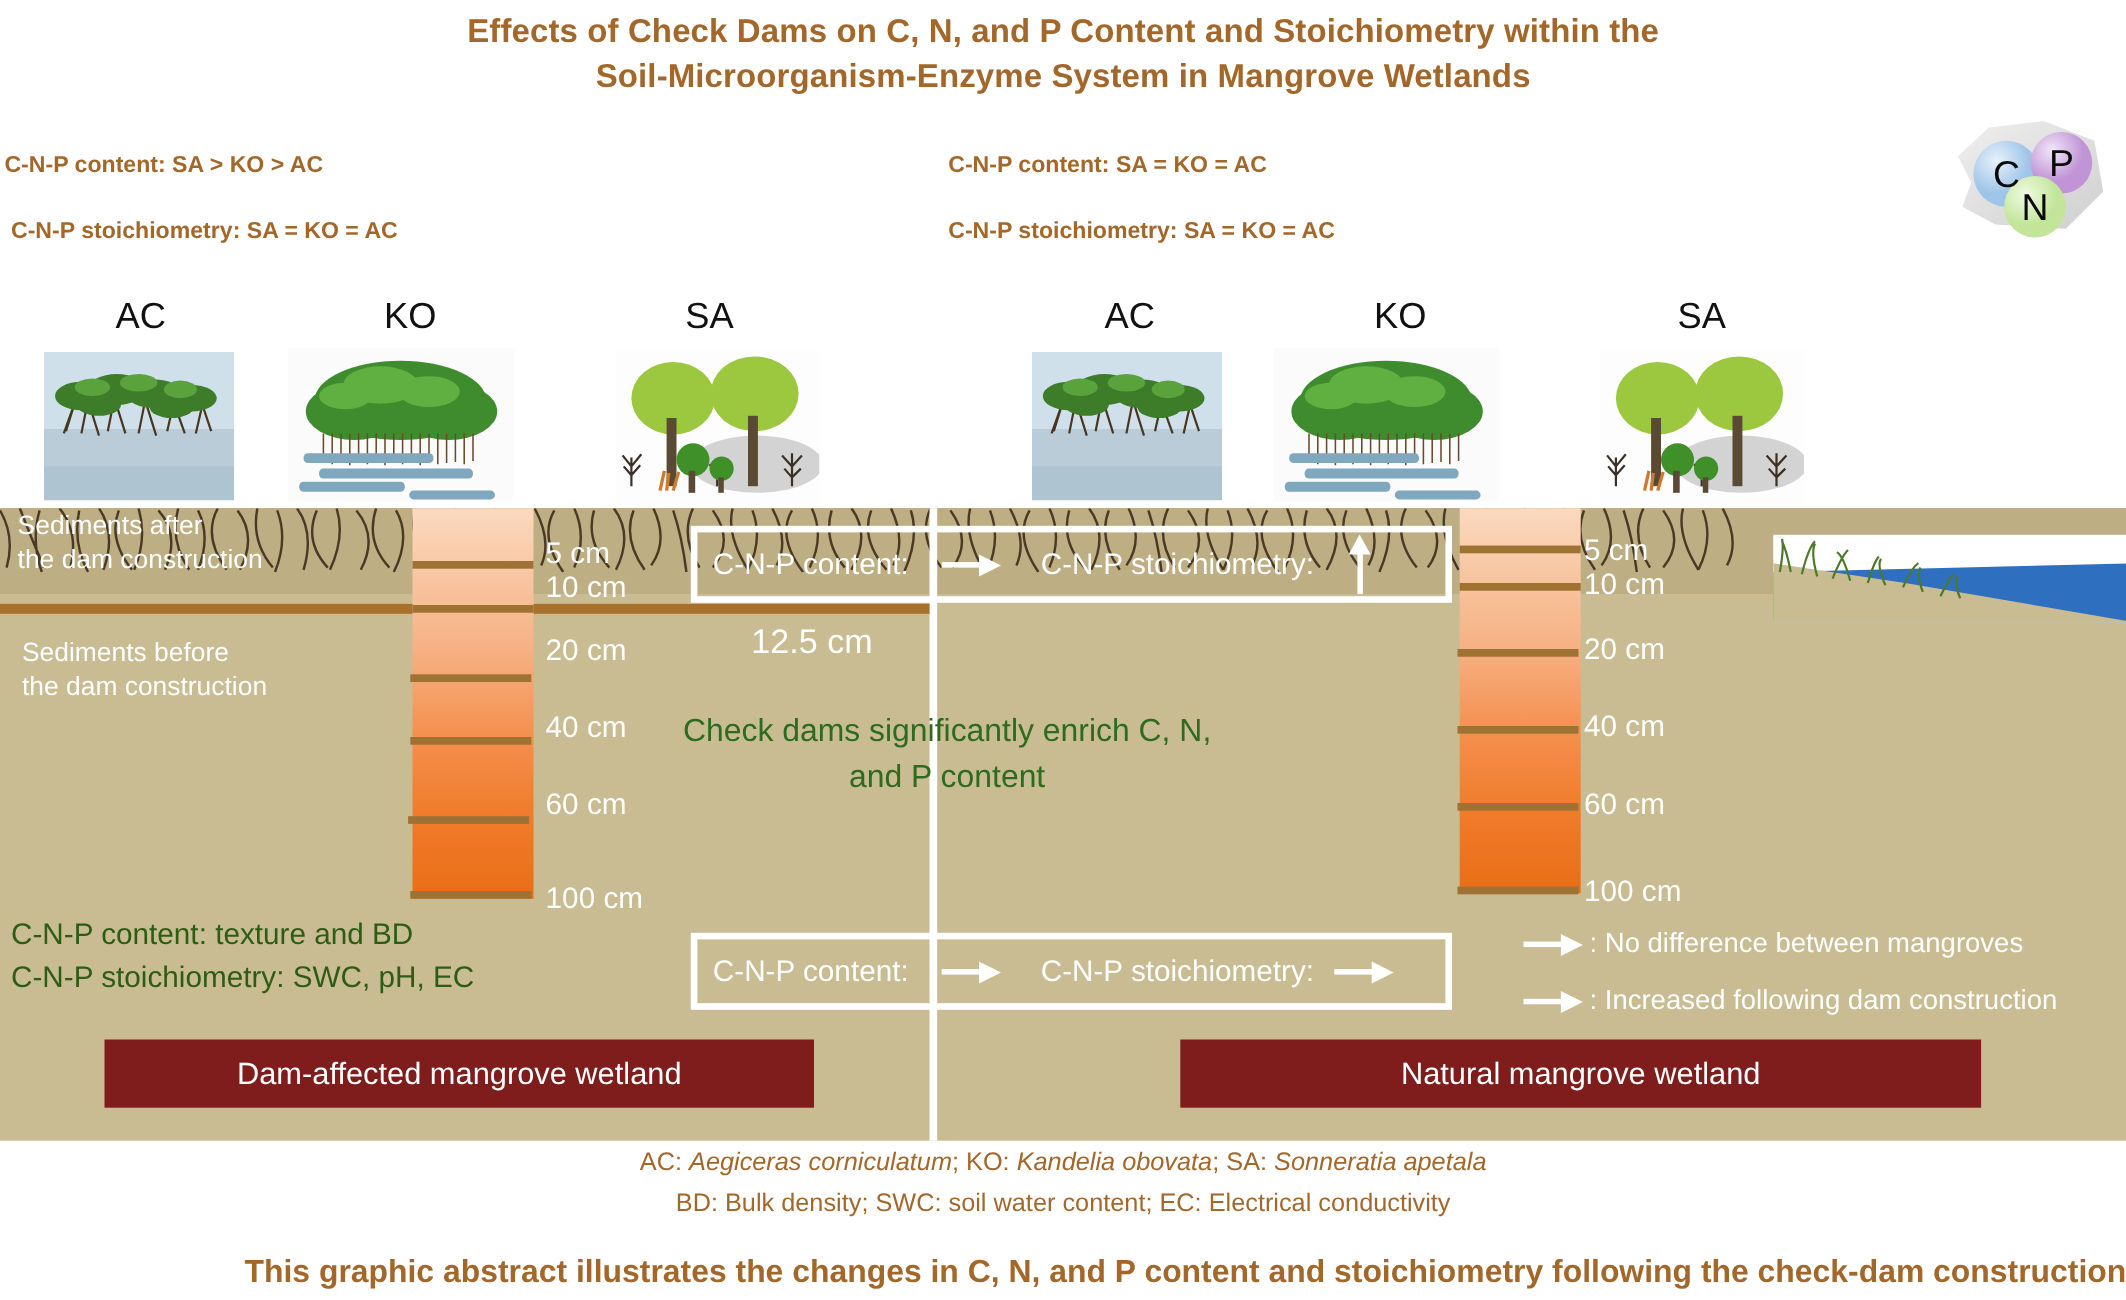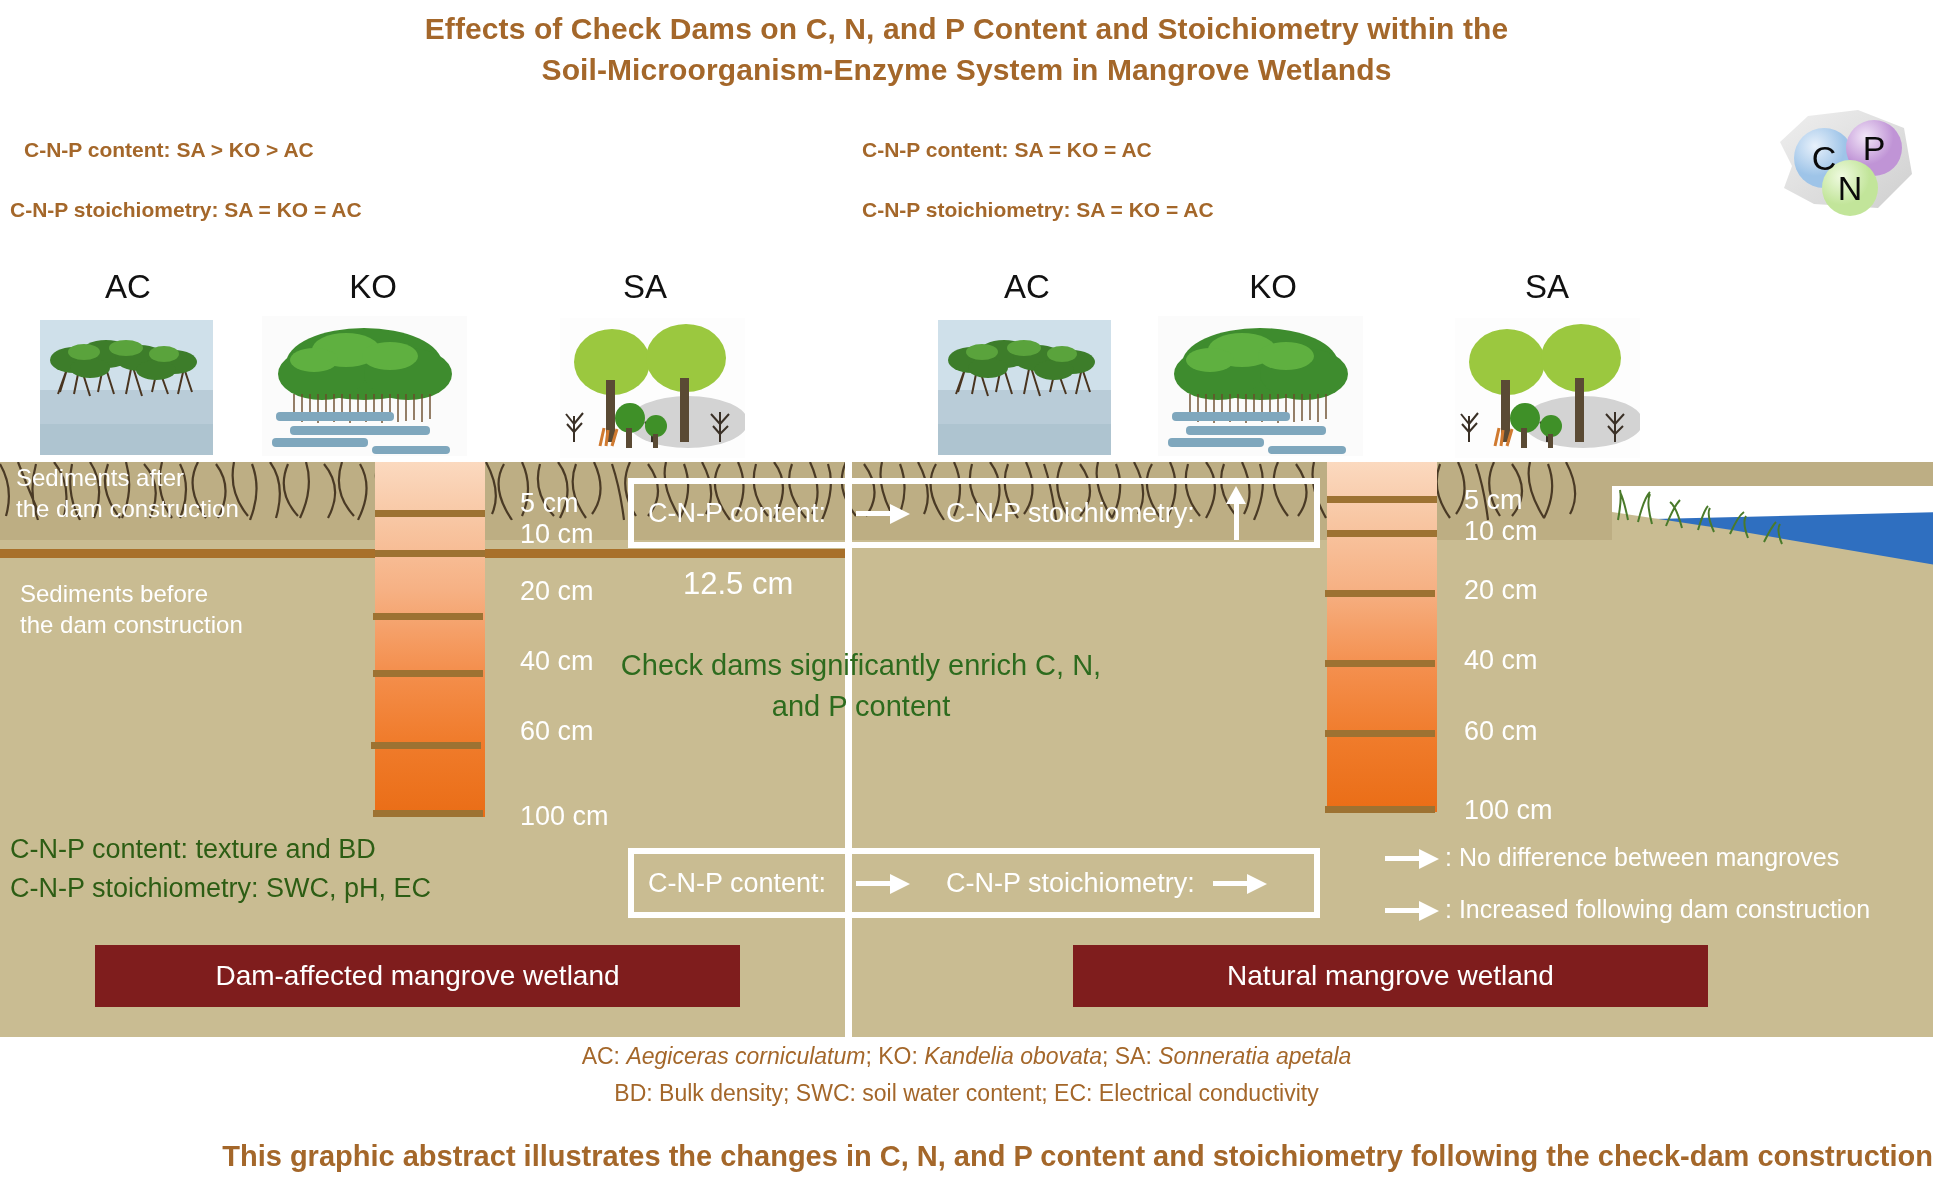--- a/index.html
+++ b/index.html
@@ -14,21 +14,21 @@
   
   #title{
     position:absolute;left:0;top:8px;width:1933px;text-align:center;
     color:#A4672A;font-weight:bold;font-size:30px;line-height:41px;
     letter-spacing:.1px;
   }
   #title .l2{display:block;}
 
   
   .stmt{position:absolute;color:#A4672A;font-weight:bold;font-size:21px;white-space:nowrap;}
-  #stmt-l1{left:24px;top:138px;}
+  #stmt-l1{left:4px;top:138px;}
   #stmt-l2{left:10px;top:198px;}
   #stmt-r1{left:862px;top:138px;}
   #stmt-r2{left:862px;top:198px;}
 
   
   #cnp{position:absolute;left:1762px;top:104px;width:160px;height:120px;}
 
   
   .sp{position:absolute;top:268px;font-size:33px;color:#111;text-align:center;width:150px;}
   #sp-ac-l{left:53px;}  #sp-ko-l{left:298px;} #sp-sa-l{left:570px;}
@@ -60,21 +60,21 @@
   .sedlbl{position:absolute;color:#ffffff;font-size:24px;line-height:31px;}
   #sed-after{left:16px;top:462px;}
   #sed-before{left:20px;top:578px;}
 
   
   .col{position:absolute;width:110px;
     background:linear-gradient(180deg,#fbd9bf 0%,#f8c7a4 16%,#f6b184 36%,#f4904f 58%,#f07c2c 78%,#ea6d16 100%);}
   #col-l{left:375px;top:462px;height:355px;}
   #col-r{left:1327px;top:462px;height:350px;}
   .tick{position:absolute;height:7px;background:#9d7232;}
-  .dep{position:absolute;color:#ffffff;font-size:27px;white-space:nowrap;padding-left:24px;}
+  .dep{position:absolute;color:#ffffff;font-size:27px;white-space:nowrap;}
 
   
   #cm125{position:absolute;left:683px;top:566px;font-size:31px;color:#ffffff;}
 
   
   #greencenter{position:absolute;left:606px;top:645px;width:510px;text-align:center;
     font-size:29px;line-height:41px;color:#2d6b1e;}
 
   
   #drivers{position:absolute;left:10px;top:830px;font-size:27px;line-height:39px;color:#2d5d14;}
@@ -97,21 +97,21 @@
 
   
   .leg{position:absolute;display:flex;align-items:center;color:#ffffff;font-size:25px;white-space:nowrap;}
   #leg1{left:1385px;top:843px;}
   #leg2{left:1385px;top:895px;}
 
   
   .banner{position:absolute;background:#7f1d1d;color:#ffffff;display:flex;
     align-items:center;justify-content:center;font-size:28px;}
   #ban-l{left:95px;top:945px;width:645px;height:62px;}
-  #ban-r{left:1073px;top:945px;width:635px;height:62px;}
+  #ban-r{left:1073px;top:945px;width:728px;height:62px;}
 
   
   .foot{position:absolute;width:1933px;text-align:center;color:#A4672A;font-size:23px;}
   #foot1{top:1043px;}
   #foot2{top:1080px;}
   .foot i{font-style:italic;}
 
   
   #caption{position:absolute;left:0;top:1140px;width:1933px;text-align:right;
     color:#A4672A;font-weight:bold;font-size:29px;}

